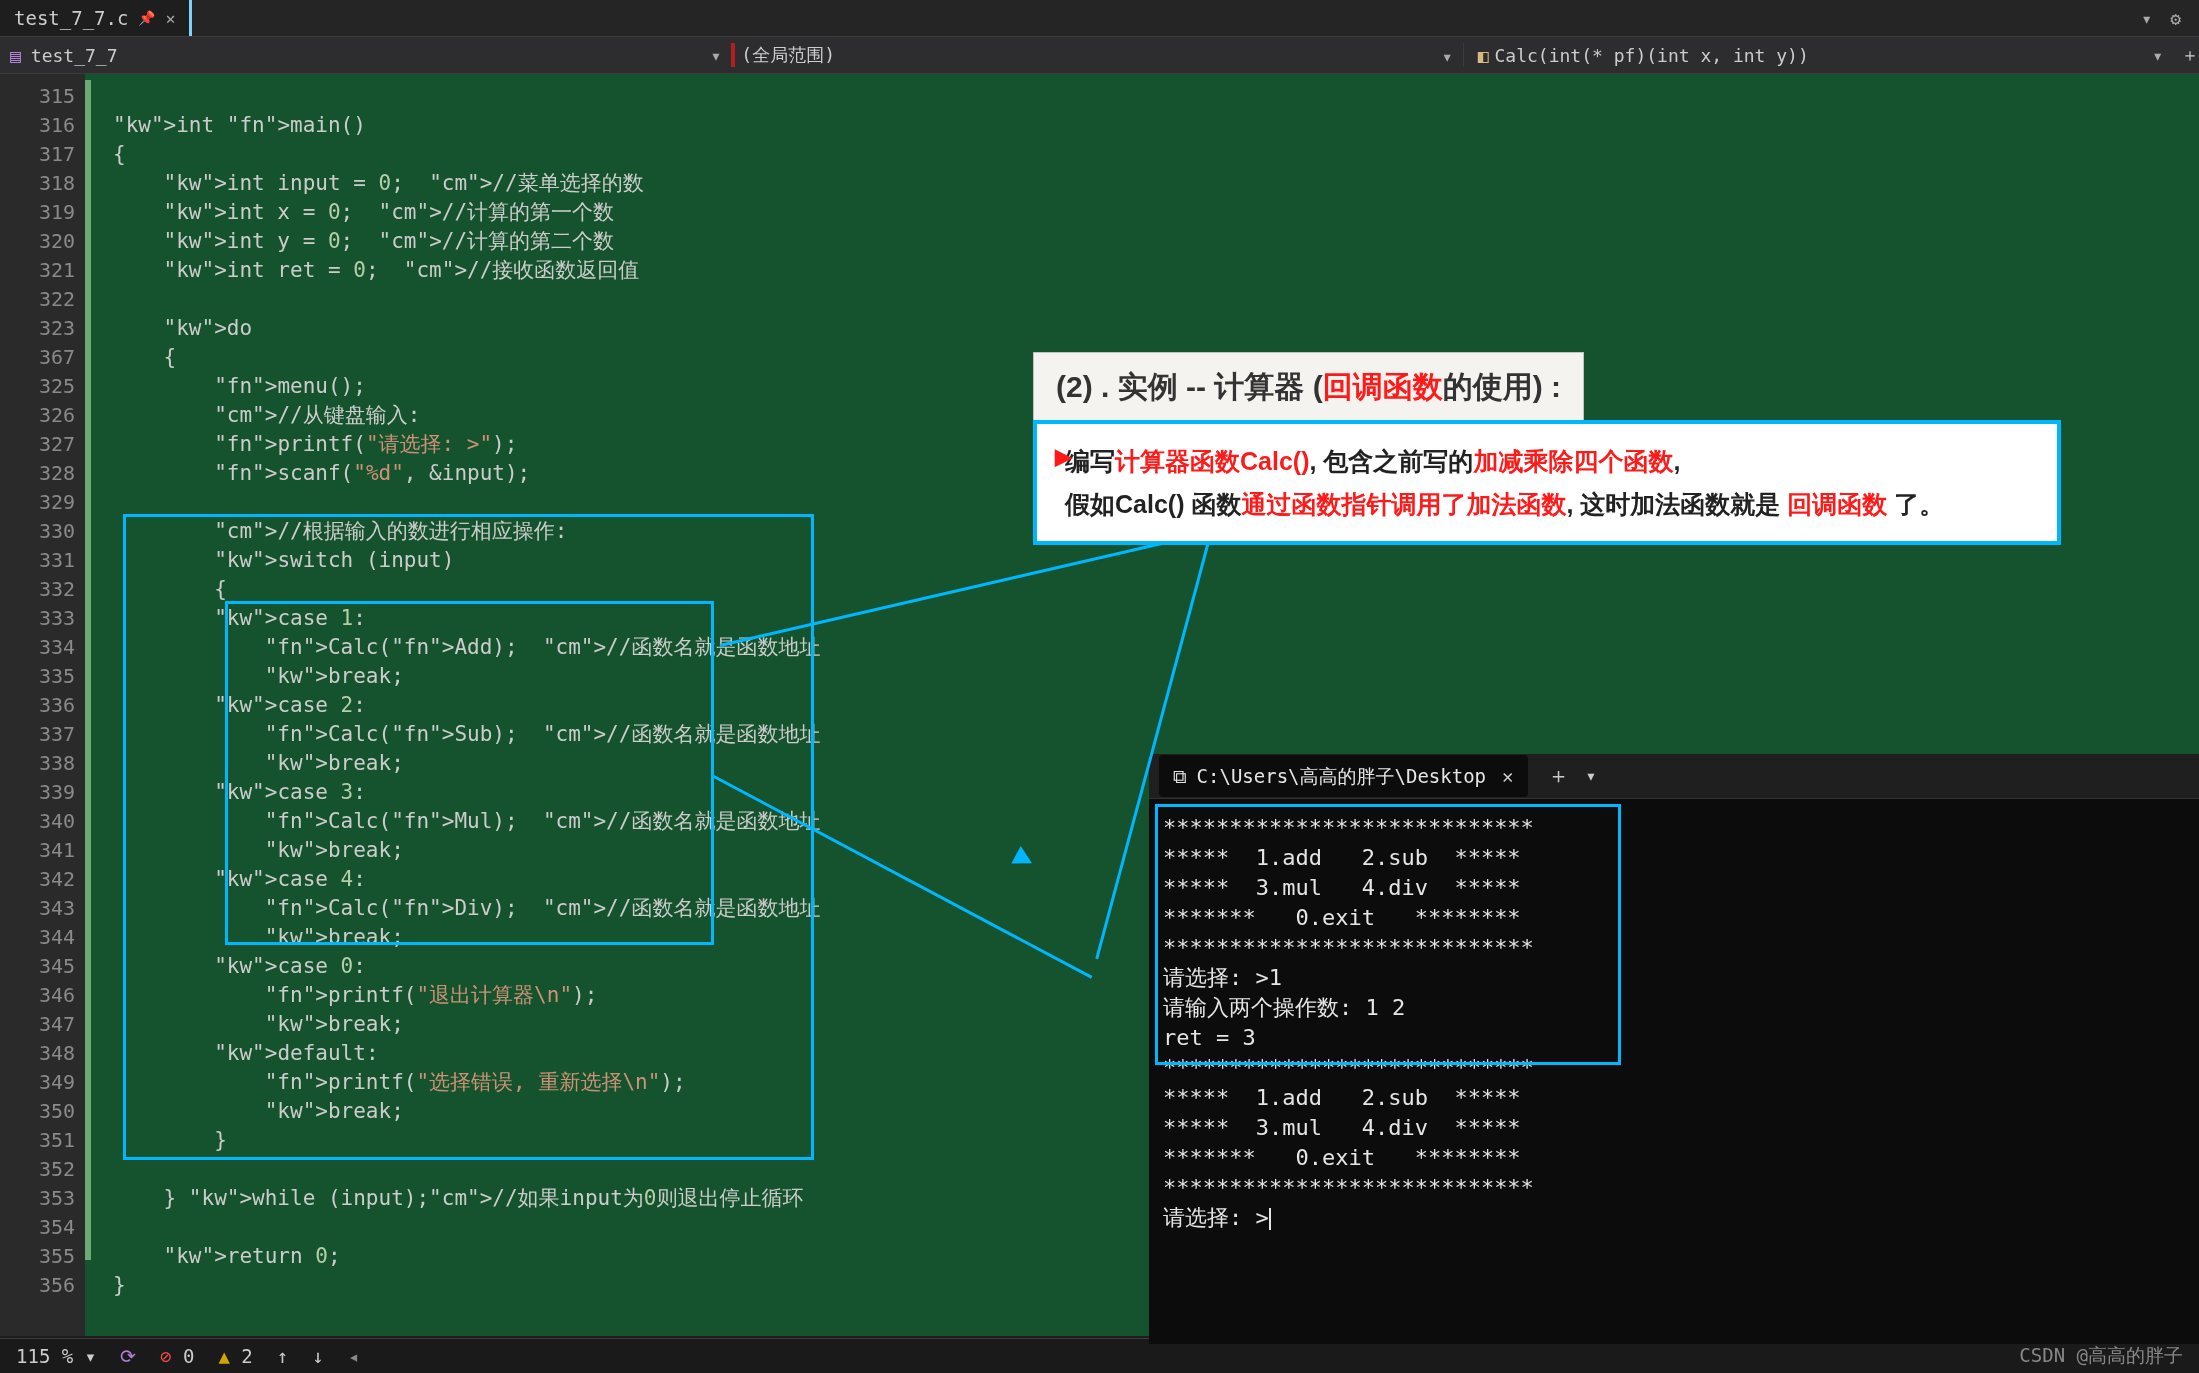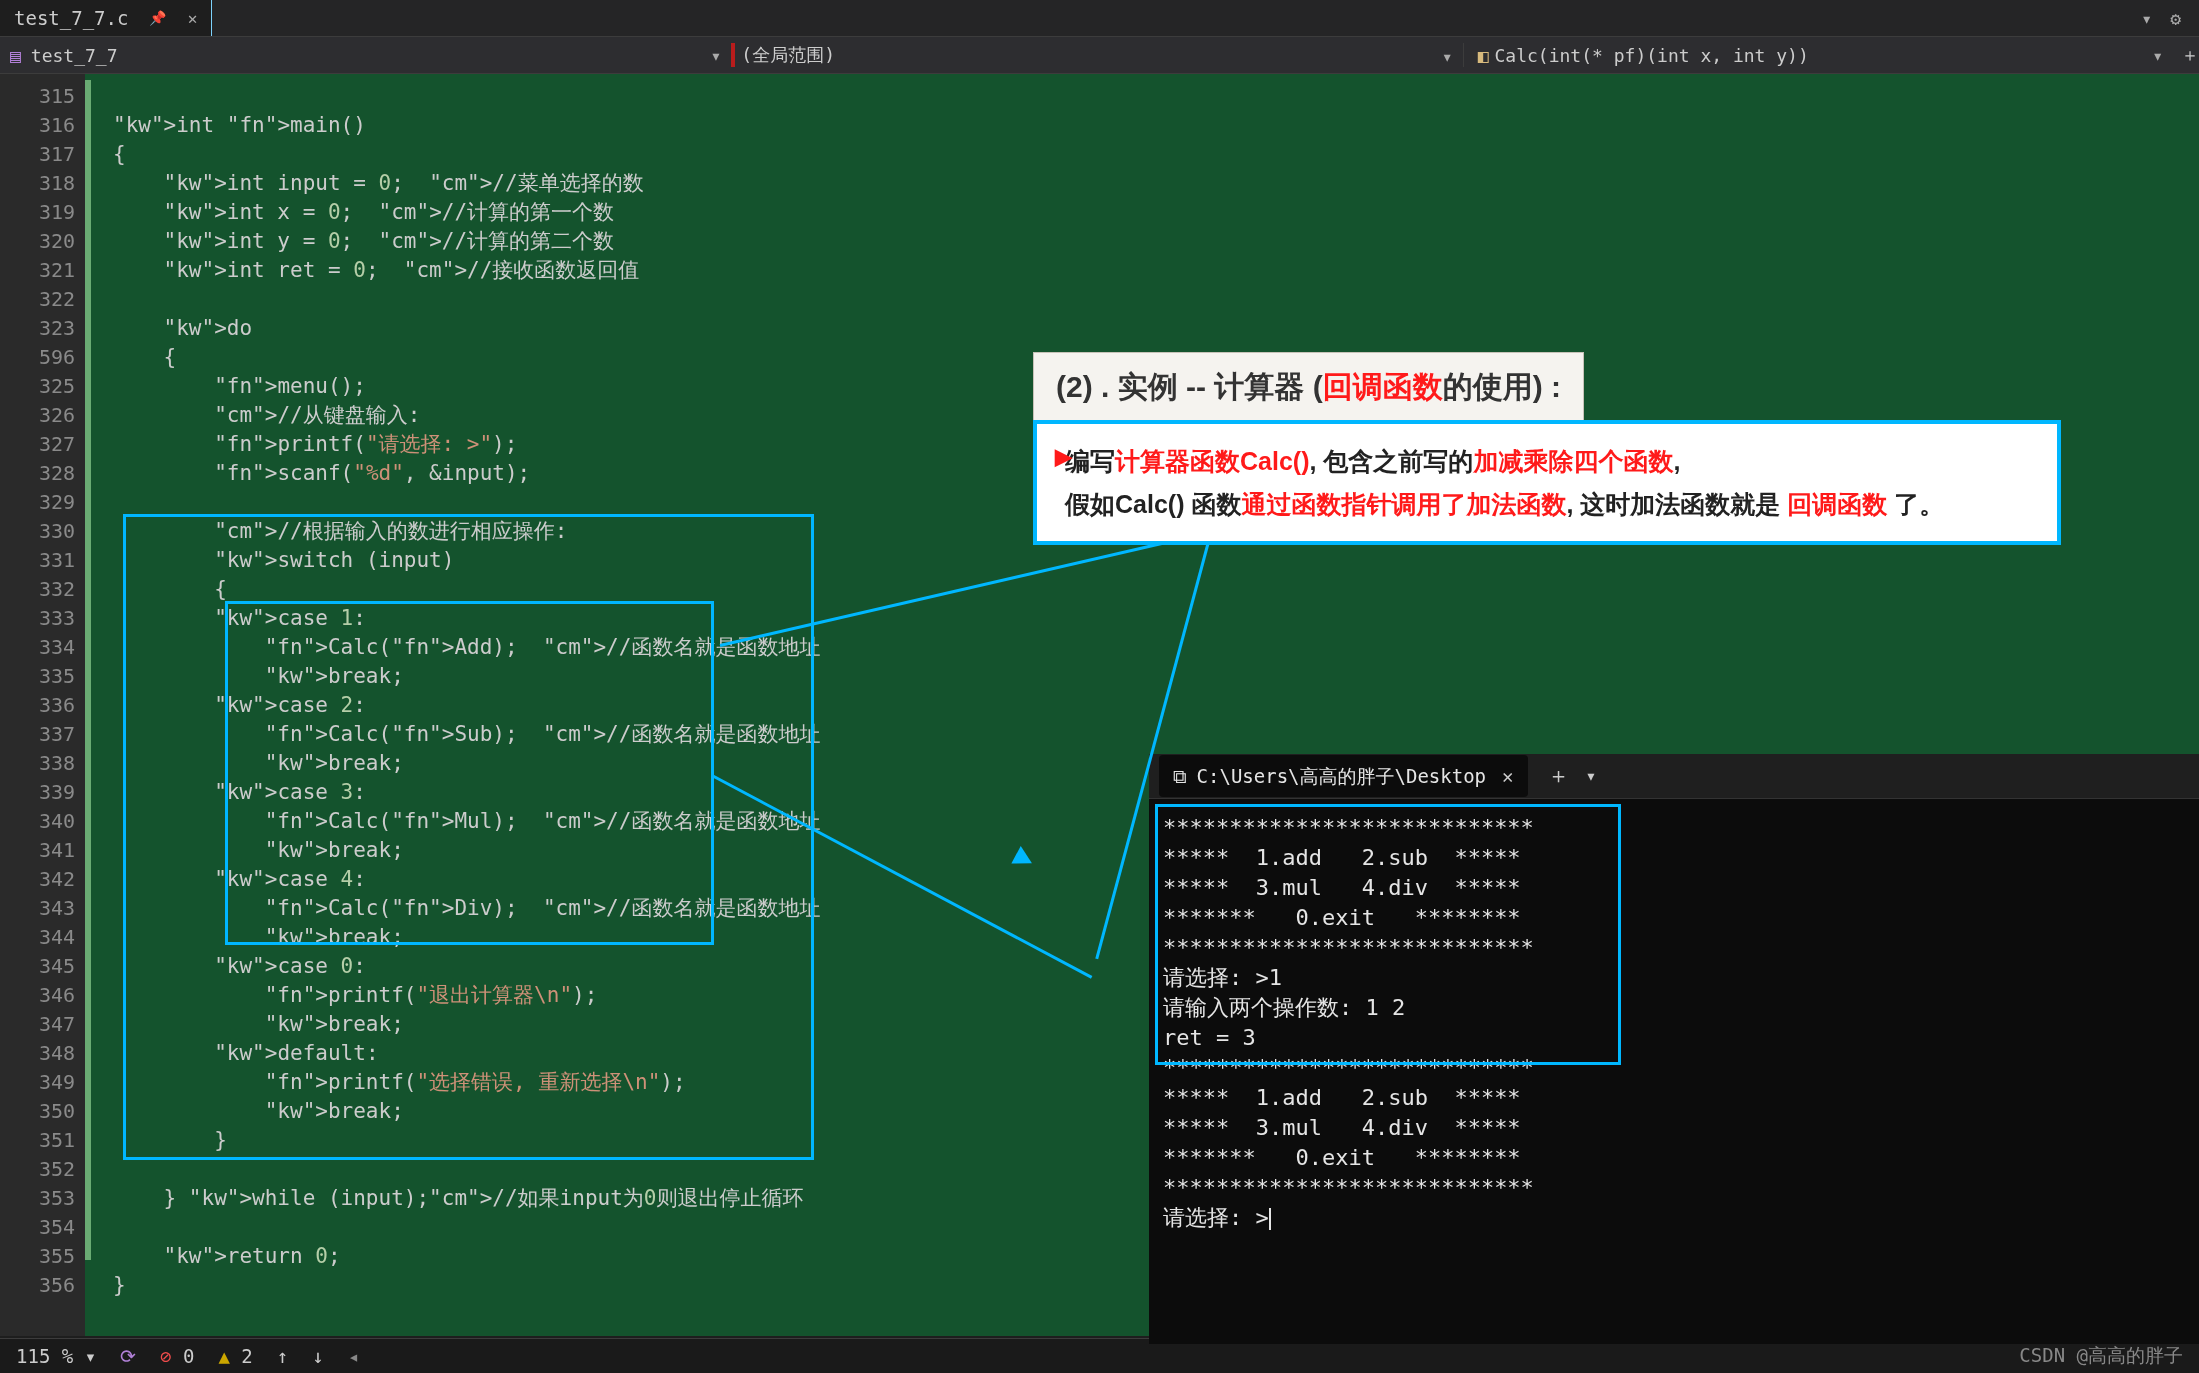--- a/index.html
+++ b/index.html
@@ -1,17 +1,17 @@
 <!DOCTYPE html>
 <html><head>
 <meta charset="utf-8">
 <style>
   html,body{margin:0;padding:0;width:2199px;height:1373px;background:#1e1e1e;font-family:Consolas,Menlo,monospace;font-size:18px;color:#ccc;overflow:hidden}
   .tabbar{height:36px;background:#252526;display:flex;align-items:center;border-bottom:1px solid #3c3c3c}
-  .tab{display:flex;align-items:center;gap:21px;padding:0 14px;height:100%;background:#1e1e1e;border-right:1px solid #7dd3fc;color:#ccc;font-size:19px}
+  .tab{display:flex;align-items:center;gap:10px;padding:0 14px;height:100%;background:#1e1e1e;border-right:3px solid #7dd3fc;color:#ccc;font-size:19px}
   .tab .pin{color:#8a8a8a;font-size:14px}
   .tab .close{color:#aaa;font-size:16px}
   .tabbar-right{margin-left:auto;display:flex;align-items:center;gap:18px;padding-right:18px;color:#aaa}
   .scopebar{height:36px;background:#2d2d30;display:flex;align-items:center;border-bottom:1px solid #3c3c3c;font-size:18px;color:#ccc}
   .scope-left{display:flex;align-items:center;gap:10px;padding-left:10px;flex:1}
   .scope-mid{flex:1;display:flex;align-items:flex-end;border-left:4px solid #b91c1c;padding-left:6px}
   .scope-right{flex:1;display:flex;align-items:center;border-left:1px solid #3c3c3c;padding-left:14px}
   .scope-caret{margin-left:auto;padding-right:10px;color:#aaa}
   .cube{color:#d7ba7d;margin-right:6px}
   .editor{position:relative;display:flex;height:1262px;background:#14532d}
@@ -83,21 +83,21 @@
   <div class="gutter" id="gutter">
       <div>315</div>
       <div>316</div>
       <div>317</div>
       <div>318</div>
       <div>319</div>
       <div>320</div>
       <div>321</div>
       <div>322</div>
       <div>323</div>
-      <div>596</div>
+      <div>367</div>
       <div>325</div>
       <div>326</div>
       <div>327</div>
       <div>328</div>
       <div>329</div>
       <div>330</div>
       <div>331</div>
       <div>332</div>
       <div>333</div>
       <div>334</div>

